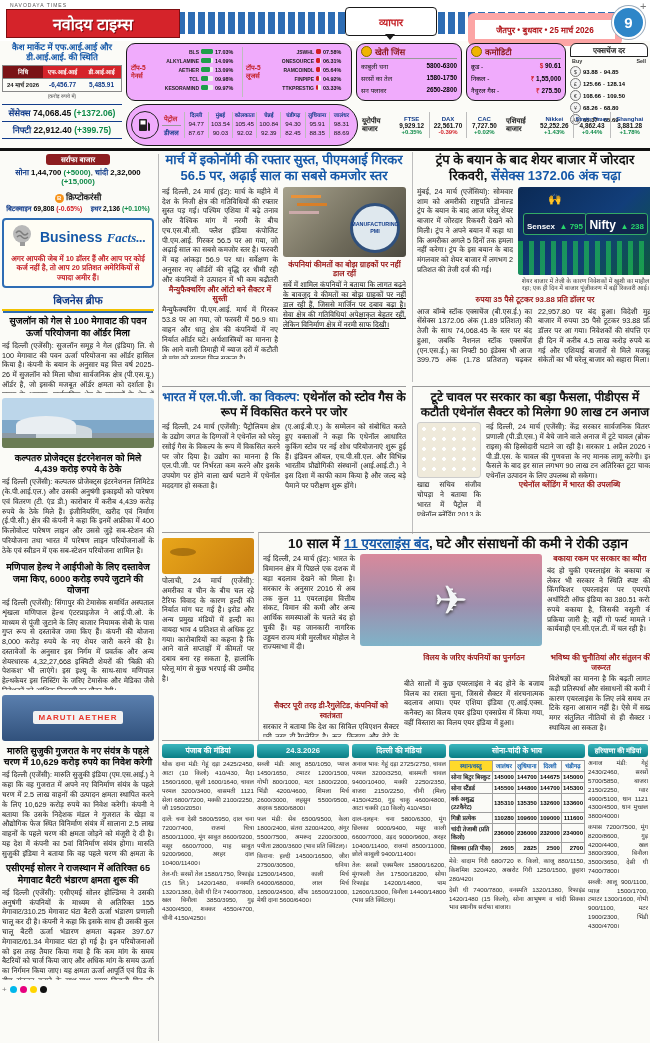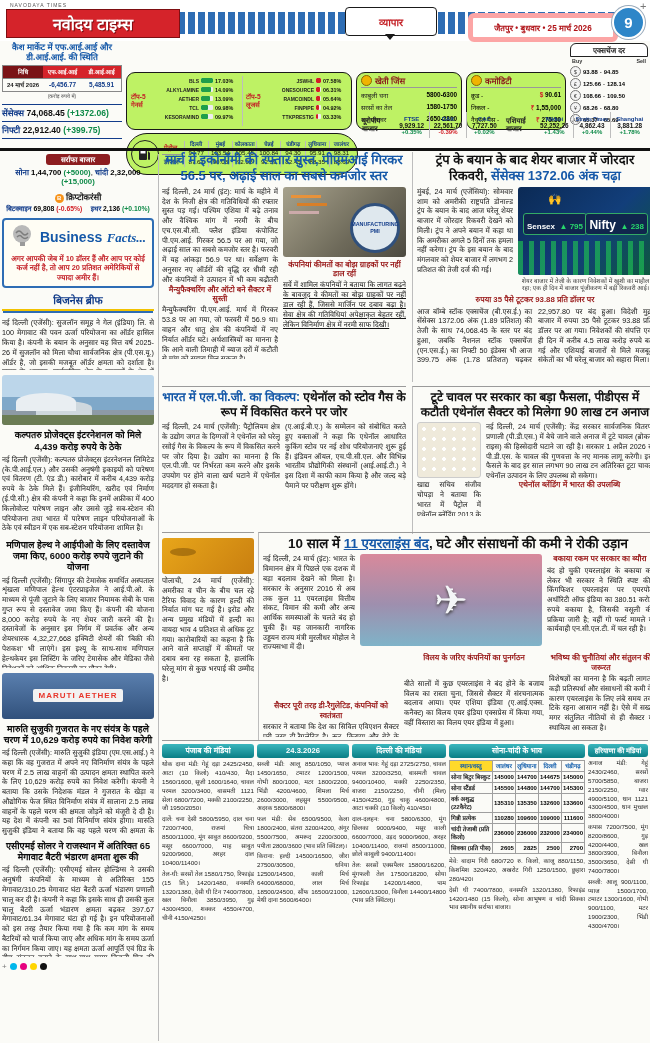--- a/index.html
+++ b/index.html
@@ -1,19 +1,19 @@
 <!DOCTYPE html>
 <html><head>
 <meta charset="utf-8">
 <style>
   html,body{margin:0;padding:0;}
   body{width:650px;height:1043px;position:relative;background:#fbfbf7;font-family:"Liberation Sans",sans-serif;overflow:hidden;}
   .abs{position:absolute;}
   .r{display:flex;}
-  .box{border:1.5px solid #1a1a1a;border-radius:9px;background:#bef264;box-sizing:border-box;margin-top:29px;}
+  .box{border:1.5px solid #1a1a1a;border-radius:9px;background:#f0abfc;box-sizing:border-box;}
   .bodytext{font-size:7.2px;line-height:1.36;text-align:justify;color:#141414;}
   .agate{font-size:6.2px;line-height:1.42;text-align:justify;color:#1c1c1c;}
   .sub{font-weight:bold;color:#9a1c1c;text-align:center;font-size:7.8px;line-height:1.2;}
   .teal-head{background:linear-gradient(180deg,#3ab6bd,#0a7e85);color:#fff;font-weight:bold;text-align:center;border-radius:3px;font-size:7.6px;line-height:1.1;padding:3px 1px;}
   .vr{border-left:1px solid #bdbdbd;}
   .mini-label{font-size:5.4px;color:#333;}
   .greent{color:#0e8a48;} .redt{color:#d21f26;}
   .navy{color:#123c8a;}
   .photo{border-radius:3px;overflow:hidden;position:relative;}
   .chip{display:inline-block;border-radius:3px;padding:1px 3px;}
@@ -48,21 +48,21 @@
   <div class="abs" style="left:0;top:0;width:650px;height:41px;background:#fff;">
     <div class="abs" style="left:10px;top:2px;font-size:5px;letter-spacing:1px;color:#555;">NAVODAYA TIMES</div>
     <div class="abs" style="left:178px;top:12px;width:462px;height:22px;background:repeating-linear-gradient(90deg,#2e6db4 0 7px,#ffffff 7px 10px);"></div>
     <div class="abs" style="left:6px;top:9px;width:172px;height:27px;background:#d5232a;border:1px solid #7e0e12;display:flex;align-items:center;justify-content:center;">
       <span style="color:#fff;font-weight:bold;font-size:16px;text-shadow:1px 1px 0 #7e0e12;">नवोदय टाइम्स</span>
     </div>
     <div class="abs" style="left:345px;top:7px;width:90px;height:27px;background:#fff;border:1.5px solid #1a1a1a;border-radius:4px;display:flex;align-items:center;justify-content:center;">
       <span style="color:#c42127;font-weight:bold;font-size:10px;">व्यापार</span>
     </div>
     <div class="abs" style="left:385px;top:34px;width:0;height:0;border-left:5px solid transparent;border-right:5px solid transparent;border-top:6px solid #1a1a1a;"></div>
-    <div class="abs" style="left:468px;top:13px;width:140px;height:19px;background:#fff;border:5px solid #fca5a5;border-radius:6px;display:flex;align-items:center;justify-content:center;">
+    <div class="abs" style="left:468px;top:13px;width:140px;height:19px;background:#fff;border:7px solid #fca5a5;border-radius:6px;display:flex;align-items:center;justify-content:center;">
       <span style="color:#b01217;font-weight:bold;font-size:8.2px;">जैतपुर • बुधवार • 25 मार्च 2026</span>
     </div>
     <div class="abs" style="left:612px;top:6px;width:29px;height:29px;border-radius:50%;background:#2e86c8;border:2px solid #fff;box-shadow:0 0 0 1px #9ab;display:flex;align-items:center;justify-content:center;">
       <span style="color:#fff;font-weight:bold;font-size:15px;">9</span>
     </div>
     <div class="abs" style="left:640px;top:0;font-size:11px;color:#777;">+</div>
   </div>
 
   <div class="abs" style="left:2px;top:43px;width:120px;height:58px;">
     <div style="font-size:8.6px;font-weight:bold;color:#1558a8;text-align:center;line-height:1.15;">कैश मार्केट में एफ.आई.आई और डी.आई.आई. की स्थिति</div>
@@ -234,21 +234,21 @@
         <b>68.80</b>
       </div>
     <div class="r" style="gap:2px;align-items:center;font-size:5.9px;margin-top:1px;">
         <span class="curr-circ">A$</span>
         <b>65.37</b>
         <span>-</span>
         <b>65.69</b>
       </div>
   </div>
 
-  <div class="abs" style="left:2px;top:104px;width:120px;height:42px;">
+  <div class="abs" style="left:2px;top:104px;width:120px;height:42px;text-align:center;">
     <div style="border-top:1.5px solid #123c8a;border-bottom:1px solid #123c8a;padding:2px 0;font-size:8.6px;">
       <b class="navy">सेंसेक्स</b>
       <b style="color:#111;">74,068.45</b>
       <b class="greent">(+1372.06)</b>
     </div>
     <div style="border-bottom:1.5px solid #123c8a;padding:2px 0;font-size:8.6px;">
       <b class="navy">निफ्टी</b>
       <b style="color:#111;">22,912.40</b>
       <b class="greent">(+399.75)</b>
     </div>
@@ -386,20 +386,21 @@
           <span style="font-family:'Liberation Sans',sans-serif;font-weight:bold;font-size:14px;color:#1558a8;">Business</span>
           <span style="font-family:'Liberation Serif',serif;font-style:italic;font-weight:bold;font-size:13px;color:#1558a8;">Facts...</span>
         </span>
       </div>
       <div style="font-size:7.4px;font-weight:bold;color:#c4232a;text-align:center;line-height:1.35;margin-top:3px;">अगर आपकी जेब में 10 डॉलर हैं और आप पर कोई कर्ज नहीं है, तो आप 20 प्रतिशत अमेरिकियों से ज्यादा अमीर हैं।</div>
     </div>
 
     <div style="text-align:center;font-size:10.6px;font-weight:bold;color:#123c8a;border-bottom:2px solid #f2c200;box-shadow:0 3px 0 -1px #2e6db4;padding-bottom:2px;">बिजनेस ब्रीफ</div>
 
     <div>
+      <div class="brief-h">सुजलॉन को गेल से 100 मेगावाट की पवन ऊर्जा परियोजना का ऑर्डर मिला</div>
       <div class="bodytext" style="height:52px;overflow:hidden;margin-top:2px;">नई दिल्ली (एजेंसी): सुजलॉन समूह ने गेल (इंडिया) लि. से 100 मेगावाट की पवन ऊर्जा परियोजना का ऑर्डर हासिल किया है। कंपनी के बयान के अनुसार यह वित्त वर्ष 2025-26 में सुजलॉन को मिला चौथा सार्वजनिक क्षेत्र (पी.एस.यू.) ऑर्डर है, जो इसकी मजबूत ऑर्डर क्षमता को दर्शाता है। बयान के अनुसार, सार्वजनिक क्षेत्र के उपक्रमों के क्षेत्र में अपनी रणनीति को मजबूत करते हुए भारत की अग्रणी नवीकरणीय ऊर्जा कंपनी सुजलॉन समूह गेल से अपनी बड़ी परियोजना हासिल करने में सफल रहा।</div>
     </div>
 
     <div class="photo" style="height:50px;background:linear-gradient(180deg,#bcd6ea 0 45%,#7fa8c9 45% 70%,#8d9aa5 70%);">
       <div class="abs" style="left:14px;top:18px;width:60px;height:18px;background:#e9eef2;border-radius:50% 50% 0 0;box-shadow:18px 6px 0 -2px #cfd8de;"></div>
       <div class="abs" style="left:0;bottom:0;width:100%;height:10px;background:#6b7c54;"></div>
     </div>
 
     <div>
       <div class="brief-h">कल्पतरु प्रोजेक्ट्स इंटरनेशनल को मिले 4,439 करोड़ रुपये के ठेके</div>

